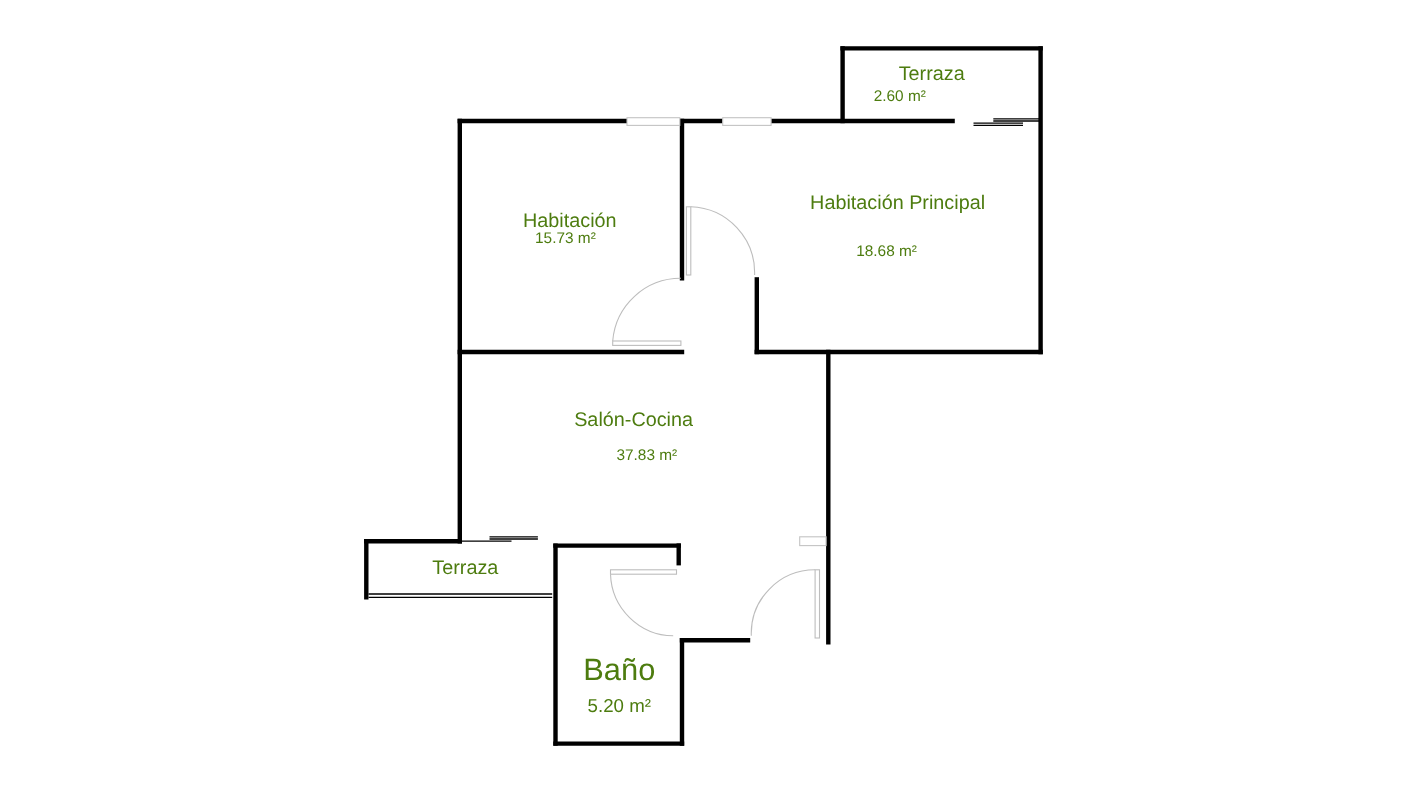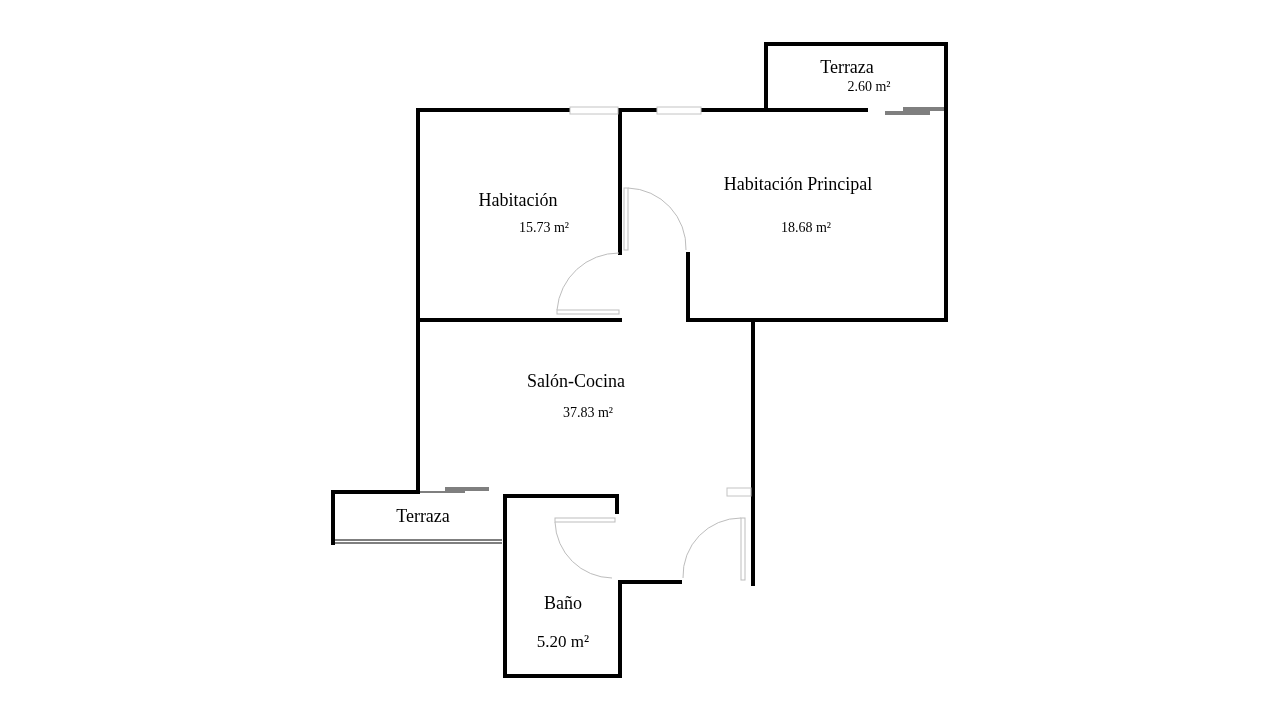--- a/index.html
+++ b/index.html
@@ -3,24 +3,24 @@
   <meta charset="utf-8">
   <style>
     html, body { margin: 0; padding: 0; background: #ffffff; }
     body { width: 1280px; height: 720px; overflow: hidden; position: relative; font-family: "DejaVu Sans", sans-serif; }
     #plan { position: absolute; left: 0; top: 0; width: 1280px; height: 720px; }
     .wall { stroke: #000000; stroke-width: 4; fill: none; stroke-linecap: square; }
     .thin { stroke: #000000; stroke-width: 1.2; fill: none; }
     .door-arc { stroke: #bdbdbd; stroke-width: 1; fill: none; }
     .door-leaf { stroke: #bdbdbd; stroke-width: 1; fill: #ffffff; }
     .window { stroke: #c4c4c4; stroke-width: 1; fill: #ffffff; }
-    .label { position: absolute; color: #000000; white-space: nowrap; transform: translateX(-50%); font-family: Liberation Serif, serif; }
+    .label { position: absolute; color: #4d7c0f; white-space: nowrap; transform: translateX(-50%); font-family: Liberation Sans, sans-serif; }
     .name { font-size: 18px; }
     .area { font-size: 14px; }
-    .name-lg { font-size: 18px; }
+    .name-lg { font-size: 28px; }
     .area-sm { font-size: 17px; }
   </style>
 </head>
 <body>
 
 <svg id="plan" viewBox="0 0 1280 720" xmlns="http://www.w3.org/2000/svg">
 
   <g>
 
     <line class="wall" x1="418" y1="110" x2="568" y2="110"></line>
@@ -85,27 +85,27 @@
 
     <rect class="door-leaf" x="555" y="518" width="60" height="4"></rect>
     <path class="door-arc" d="M 555 522 A 58 58 0 0 0 612 578"></path>
 
     <rect class="door-leaf" x="741" y="518" width="4" height="62"></rect>
     <path class="door-arc" d="M 741 518 A 58 58 0 0 0 683 578"></path>
   </g>
 </svg>
 
 <div class="label name" style="left:518px; top:174px;margin-top:16px;">Habitación</div>
-<div class="label area" style="left:544px; top:208px;margin-top:12px;">15.73 m²</div>
+<div class="label area" style="left:514px; top:208px;">15.73 m²</div>
 
-<div class="label name" style="left:798px; top:174px;">Habitación Principal</div>
+<div class="label name" style="left:816px; top:174px;">Habitación Principal</div>
 <div class="label area" style="left:806px; top:220px;">18.68 m²</div>
 
 <div class="label name" style="left:847px; top:57px;">Terraza</div>
-<div class="label area" style="left:869px; top:79px;text-align:right;">2.60 m²</div>
+<div class="label area" style="left:818px; top:79px;text-align:right;">2.60 m²</div>
 
 <div class="label name" style="left:576px; top:371px;">Salón-Cocina</div>
 <div class="label area" style="left:588px; top:405px;">37.83 m²</div>
 
 <div class="label name" style="left:423px; top:506px;">Terraza</div>
 
 <div class="label name-lg" style="left:563px; top:593px;">Baño</div>
 <div class="label area-sm" style="left:563px; top:632px;">5.20 m²</div>
 
 </body></html>

